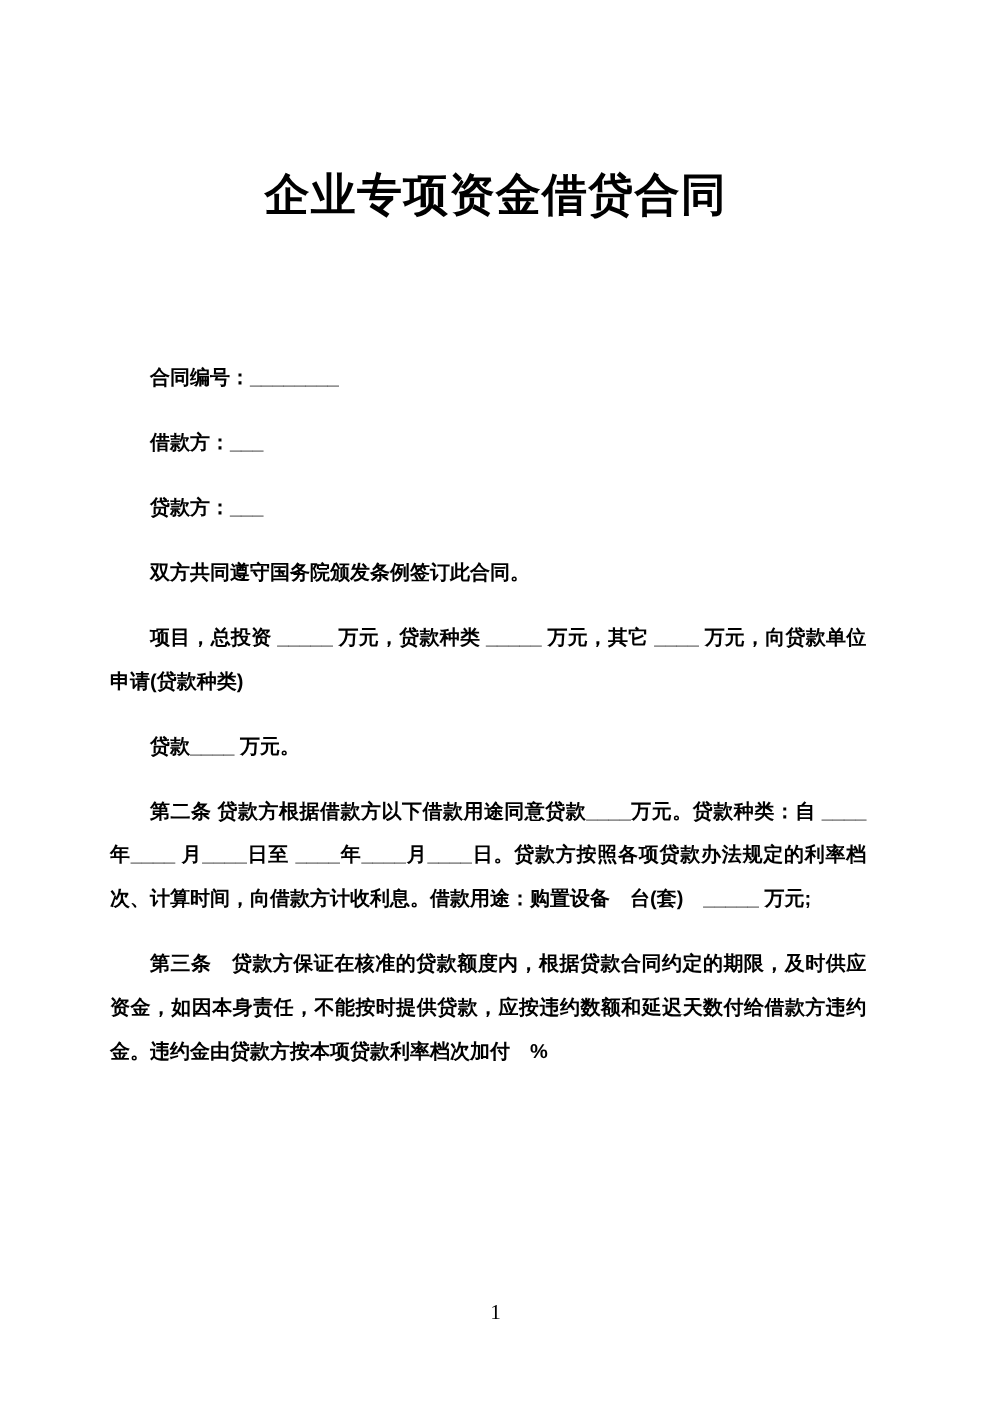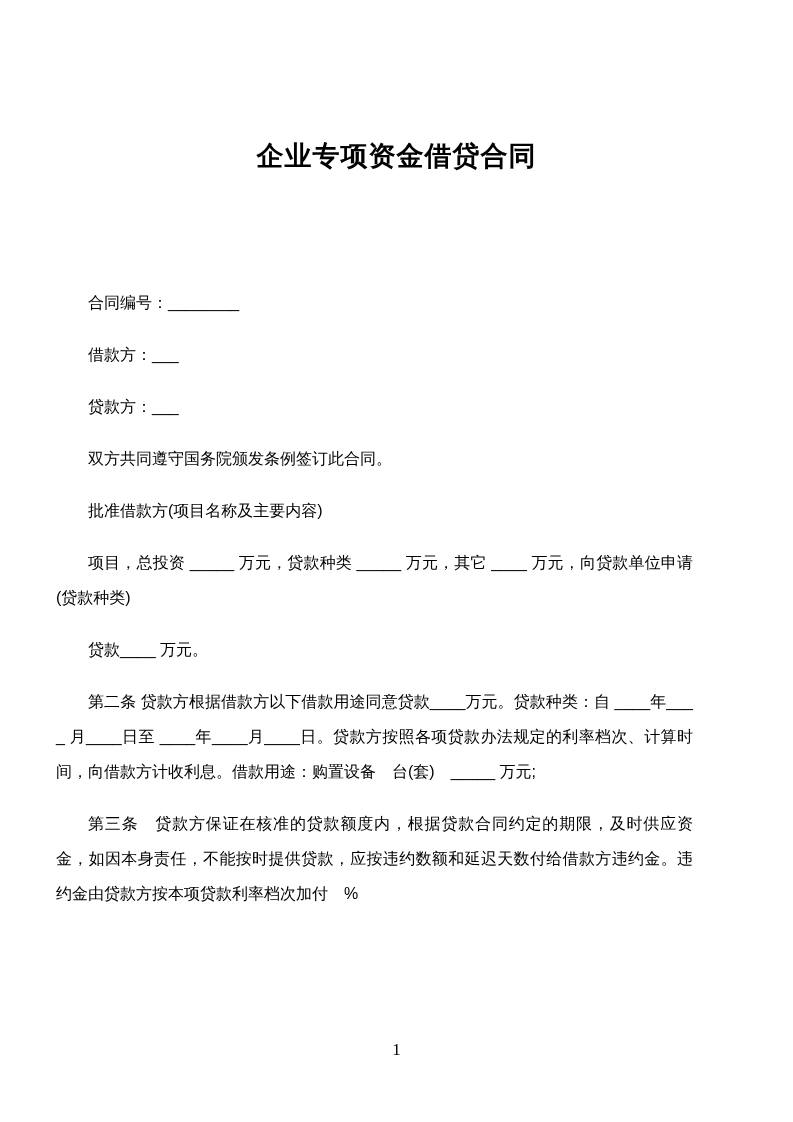--- a/index.html
+++ b/index.html
@@ -15,30 +15,30 @@
     background: #ffffff;
     color: #000000;
     font-family: "Liberation Sans", "DejaVu Sans", sans-serif;
     overflow: hidden;
     box-sizing: border-box;
   }
   .doc-title {
     margin: 0;
     padding-top: 140px;
     text-align: center;
-    font-size: 27px;
+    font-size: 36px;
     line-height: 32px;
     font-weight: bold;
     letter-spacing: 1px;
   }
   .doc-body {
-    padding: 113px 100px 0 56px;
+    padding: 113px 100px 0 88px;
     font-size: 16px;
     line-height: 35px;
-    font-weight: normal;
+    font-weight: bold;
     text-align: justify;
   }
   .para {
     margin: 0 0 17px 0;
     text-indent: 2em;
     word-break: break-all;
   }
   .page-number {
     position: absolute;
     left: 0;
@@ -55,21 +55,20 @@
 
 <div class="page">
 
   <h1 class="doc-title">企业专项资金借贷合同</h1>
 
   <div class="doc-body">
     <p class="para">合同编号：________</p>
     <p class="para">借款方：___</p>
     <p class="para">贷款方：___</p>
     <p class="para">双方共同遵守国务院颁发条例签订此合同。</p>
-    <p class="para">批准借款方(项目名称及主要内容)</p>
     <p class="para">项目，总投资 _____ 万元，贷款种类 _____ 万元，其它 ____ 万元，向贷款单位申请(贷款种类)</p>
     <p class="para">贷款____ 万元。</p>
     <p class="para">第二条 贷款方根据借款方以下借款用途同意贷款____万元。贷款种类：自 ____年____ 月____日至 ____年____月____日。贷款方按照各项贷款办法规定的利率档次、计算时间，向借款方计收利息。借款用途：购置设备　台(套)　_____ 万元;</p>
     <p class="para">第三条　贷款方保证在核准的贷款额度内，根据贷款合同约定的期限，及时供应资金，如因本身责任，不能按时提供贷款，应按违约数额和延迟天数付给借款方违约金。违约金由贷款方按本项贷款利率档次加付　%</p>
   </div>
 
   <div class="page-number">1</div>
 
 </div>
 

